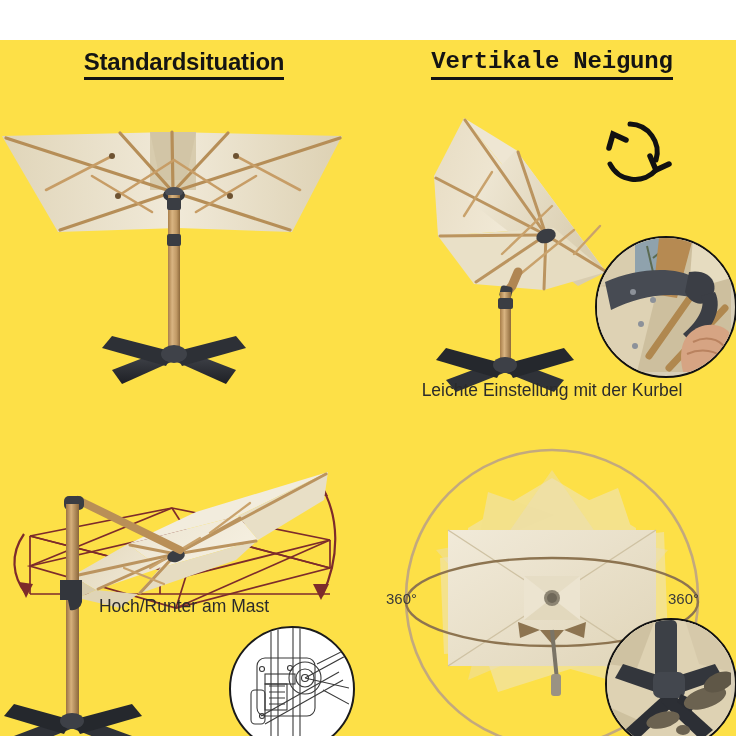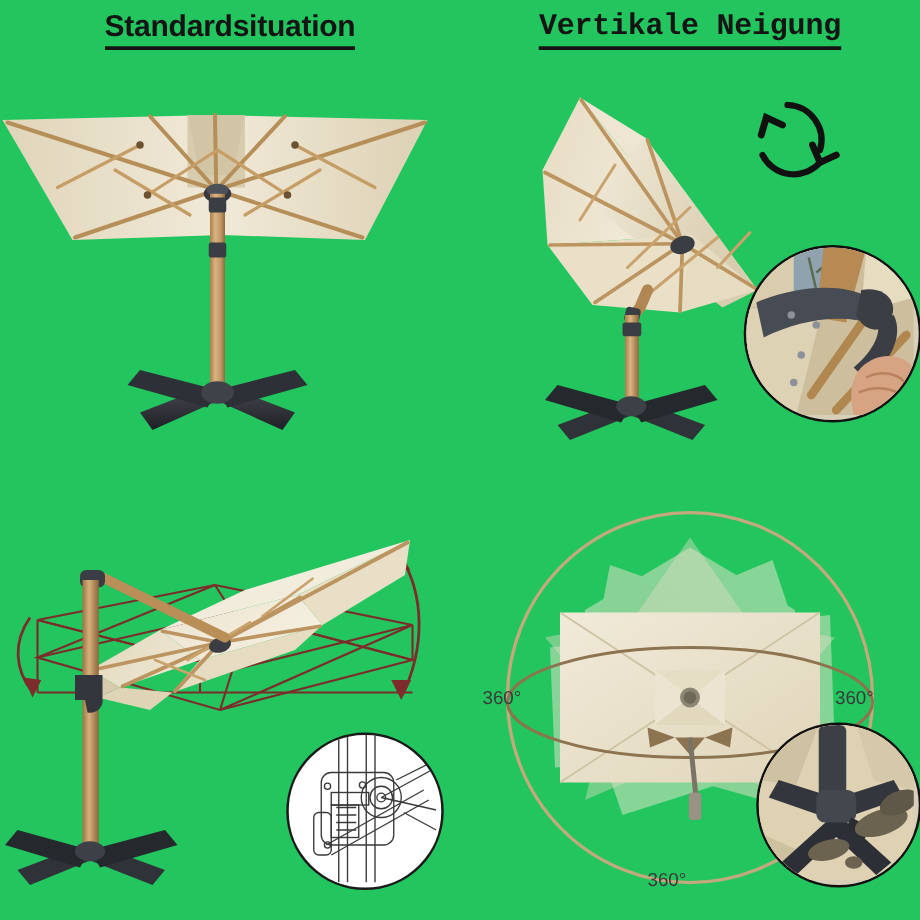--- a/index.html
+++ b/index.html
@@ -1,20 +1,20 @@
 <!DOCTYPE html>
 <html><head>
 <meta charset="utf-8">
 <style>
   html,body{margin:0;padding:0;background:#fff;}
   body{width:736px;height:736px;overflow:hidden;
        font-family:"Liberation Sans","DejaVu Sans",sans-serif;}
   #page{position:relative;width:736px;height:736px;background:#ffffff;}
 
-  .quad{position:absolute;width:368px;height:368px;overflow:hidden;background:#22c55e;}
+  .quad{position:absolute;width:368px;height:368px;overflow:hidden;background:#fde047;margin-top:40px;}
   .q-tl{left:0;top:0;}
   .q-tr{left:368px;top:0;}
   .q-bl{left:0;top:368px;}
   .q-br{left:368px;top:368px;}
 
   .title{position:absolute;width:100%;text-align:center;
          font-weight:bold;color:#141414;letter-spacing:-.2px;
          font-size:24px;line-height:28px;white-space:nowrap;}
   .title span.u{border-bottom:3px solid #141414;padding-bottom:2px;}
 
@@ -201,20 +201,21 @@
             <circle cx="56" cy="62" r="3"></circle>
           <circle cx="44" cy="86" r="3"></circle>
             <circle cx="38" cy="108" r="3"></circle>
         </g>
         <path d="M92,96 C104,84 122,84 132,94 L134,134 L86,134 C82,118 84,104 92,96 Z" fill="#d6a483"></path>
         <path d="M96,104 C108,98 122,100 128,110" stroke="#b9825f" stroke-width="2" fill="none"></path>
         <path d="M90,116 C104,110 120,112 128,122" stroke="#b9825f" stroke-width="2" fill="none"></path>
       </svg>
     </div>
 
+    <div class="caption" style="top:340px;">Leichte Einstellung mit der Kurbel</div>
   </div>
 
   <div class="quad q-bl">
 
     <svg class="scene" width="368" height="368" viewBox="0 0 368 368">
       <defs>
         <linearGradient id="axA" x1="0" y1="0" x2="1" y2=".5">
           <stop offset="0" stop-color="#ece4d0"></stop>
             <stop offset="1" stop-color="#f5efe0"></stop>
         </linearGradient>
@@ -285,20 +286,21 @@
 
       <g>
         <polygon points="72,306 132,328 122,340 66,318" fill="#2f3238"></polygon>
         <polygon points="72,306 14,328 24,340 78,318" fill="#2f3238"></polygon>
         <polygon points="72,312 132,296 142,308 80,326" fill="#25282d"></polygon>
         <polygon points="72,312 14,296 4,308 64,326" fill="#25282d"></polygon>
         <ellipse cx="72" cy="313" rx="12" ry="8" fill="#3d4047"></ellipse>
       </g>
     </svg>
 
+    <div class="caption" style="top:188px;left:8px;width:352px;text-align:center;">Hoch/Runter am Mast</div>
 
     <div class="inset-line" style="left:229px;top:218px;width:122px;height:122px;">
       <svg width="118" height="118" viewBox="0 0 118 118">
         <g stroke="#3a3a3a" stroke-width="1.1" fill="none">
           <line x1="40" y1="0" x2="40" y2="118"></line>
           <line x1="47" y1="0" x2="47" y2="118"></line>
           <line x1="62" y1="0" x2="62" y2="118"></line>
           <line x1="69" y1="0" x2="69" y2="118"></line>
           <rect x="26" y="30" width="58" height="58" rx="8"></rect>
           <circle cx="74" cy="50" r="16"></circle>

